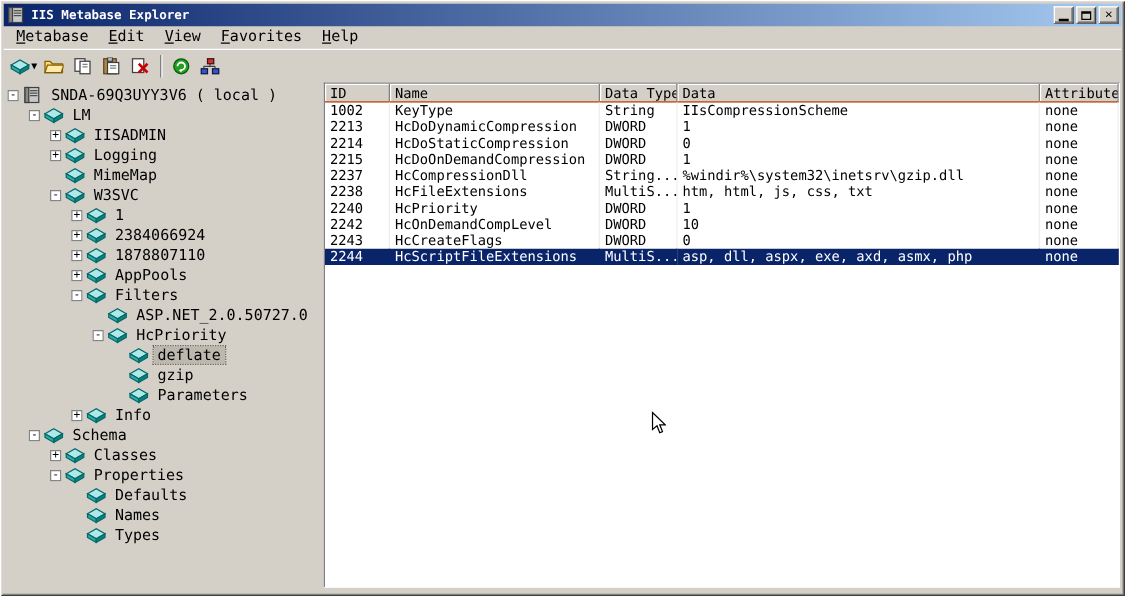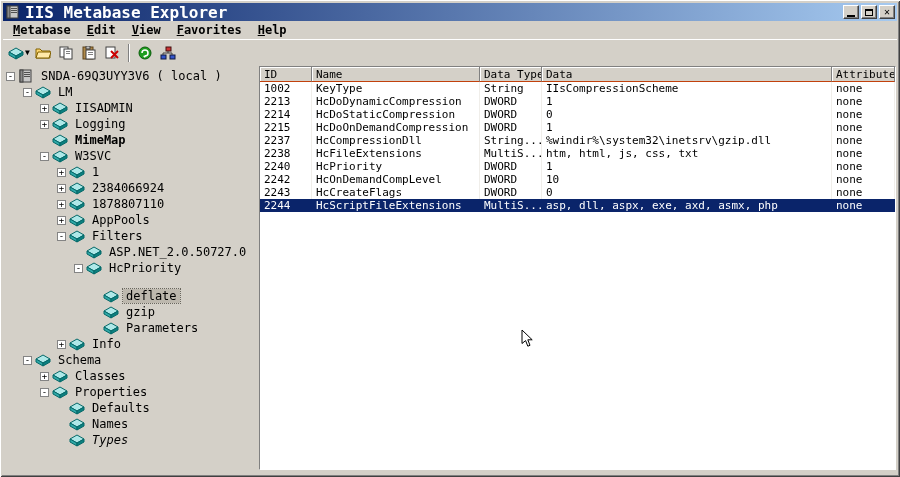--- a/index.html
+++ b/index.html
@@ -8,29 +8,29 @@
   *{box-sizing:border-box;}
   body{margin:0;font-family:"DejaVu Sans Mono",monospace;-webkit-font-smoothing:none;}
   .window{
     width:900px;height:477px;background:var(--chrome);position:relative;overflow:hidden;
     box-shadow: inset 1px 1px 0 #ffffff, inset -1px -1px 0 #404040,
                 inset 2px 2px 0 var(--chrome), inset -2px -2px 0 #808080;
     padding:3px;
   }
   .titlebar{height:18px;display:flex;align-items:center;background:linear-gradient(90deg,var(--tb1),var(--tb2));padding:0 2px;}
   .app-icon{width:16px;height:14px;margin-right:3px;display:inline-flex;}
-  .title{flex:1;color:#fff;font-weight:bold;font-size:16px;white-space:nowrap;padding-left:1px;}
+  .title{flex:1;color:#fff;font-weight:bold;font-size:10px;white-space:nowrap;padding-left:1px;}
   .winbtn{width:16px;height:14px;background:var(--chrome);border:1px solid;border-color:#fff #404040 #404040 #fff;
     box-shadow:inset -1px -1px 0 #808080;display:inline-flex;align-items:center;justify-content:center;
     margin-left:2px;font-size:9px;line-height:1;color:#000;cursor:default;}
   .g-min{width:8px;height:2px;background:#000;margin-top:7px;}
   .g-max{width:8px;height:7px;border:1px solid #000;border-top-width:2px;}
   .g-close{font-size:10px;font-weight:bold;}
 
-  .menubar{display:flex;height:18px;align-items:flex-end;font-size:12px;padding-left:2px;font-weight:bold;}
+  .menubar{display:flex;height:18px;align-items:flex-start;font-size:12px;padding-left:2px;}
   .menu-item{padding:1px 8px 2px 8px;white-space:nowrap;}
 
   .toolbar{display:flex;align-items:center;height:26px;border-top:1px solid #fff;padding:1px 3px;}
   .tbtn{height:22px;min-width:23px;display:flex;align-items:center;justify-content:center;padding:0 2px;}
   .tbtn .dd{font-size:8px;margin-left:1px;color:#000;}
   .tsep{width:2px;height:18px;border-left:1px solid #808080;border-right:1px solid #fff;margin:0 4px;}
 
   .content{position:absolute;left:4px;right:4px;top:66px;bottom:7px;display:flex;}
   .tree-pane{width:250px;padding-top:2px;overflow:hidden;font-size:12px;}
   .trow{height:16px;display:flex;align-items:center;white-space:nowrap;}
@@ -185,21 +185,21 @@
           <span class="expander">+</span>
           <span class="ticon">
             <svg width="16" height="14" viewBox="0 0 16 14">
               <path d="M1 6 L8 2 L15 6 L8 10 Z" fill="#aee8e8" stroke="#046868"></path>
               <path d="M1 6 L8 10 L8 13 L1 9 Z" fill="#2fa8a8" stroke="#046868"></path>
               <path d="M15 6 L8 10 L8 13 L15 9 Z" fill="#0c8080" stroke="#046868"></path>
             </svg>
           </span>
           <span class="tlabel">Logging</span>
         </div>
-        <div class="trow" style="padding-left: 36px; font-weight: bold;">
+        <div class="trow" style="padding-left: 36px;">
           <span class="exspace"></span>
           <span class="ticon">
             <svg width="16" height="14" viewBox="0 0 16 14">
               <path d="M1 6 L8 2 L15 6 L8 10 Z" fill="#aee8e8" stroke="#046868"></path>
               <path d="M1 6 L8 10 L8 13 L1 9 Z" fill="#2fa8a8" stroke="#046868"></path>
               <path d="M15 6 L8 10 L8 13 L15 9 Z" fill="#0c8080" stroke="#046868"></path>
             </svg>
           </span>
           <span class="tlabel">MimeMap</span>
         </div>
@@ -284,21 +284,21 @@
           <span class="expander">-</span>
           <span class="ticon">
             <svg width="16" height="14" viewBox="0 0 16 14">
               <path d="M1 6 L8 2 L15 6 L8 10 Z" fill="#aee8e8" stroke="#046868"></path>
               <path d="M1 6 L8 10 L8 13 L1 9 Z" fill="#2fa8a8" stroke="#046868"></path>
               <path d="M15 6 L8 10 L8 13 L15 9 Z" fill="#0c8080" stroke="#046868"></path>
             </svg>
           </span>
           <span class="tlabel">HcPriority</span>
         </div>
-        <div class="trow" style="padding-left: 87px; margin-top: 12px;">
+        <div class="trow" style="padding-left: 87px;">
           <span class="exspace"></span>
           <span class="ticon">
             <svg width="16" height="14" viewBox="0 0 16 14">
               <path d="M1 6 L8 2 L15 6 L8 10 Z" fill="#aee8e8" stroke="#046868"></path>
               <path d="M1 6 L8 10 L8 13 L1 9 Z" fill="#2fa8a8" stroke="#046868"></path>
               <path d="M15 6 L8 10 L8 13 L15 9 Z" fill="#0c8080" stroke="#046868"></path>
             </svg>
           </span>
           <span class="tlabel tsel">deflate</span>
         </div>
@@ -383,21 +383,21 @@
           <span class="exspace"></span>
           <span class="ticon">
             <svg width="16" height="14" viewBox="0 0 16 14">
               <path d="M1 6 L8 2 L15 6 L8 10 Z" fill="#aee8e8" stroke="#046868"></path>
               <path d="M1 6 L8 10 L8 13 L1 9 Z" fill="#2fa8a8" stroke="#046868"></path>
               <path d="M15 6 L8 10 L8 13 L15 9 Z" fill="#0c8080" stroke="#046868"></path>
             </svg>
           </span>
           <span class="tlabel">Names</span>
         </div>
-        <div class="trow" style="padding-left: 53px; font-style: italic;">
+        <div class="trow" style="padding-left: 53px;">
           <span class="exspace"></span>
           <span class="ticon">
             <svg width="16" height="14" viewBox="0 0 16 14">
               <path d="M1 6 L8 2 L15 6 L8 10 Z" fill="#aee8e8" stroke="#046868"></path>
               <path d="M1 6 L8 10 L8 13 L1 9 Z" fill="#2fa8a8" stroke="#046868"></path>
               <path d="M15 6 L8 10 L8 13 L15 9 Z" fill="#0c8080" stroke="#046868"></path>
             </svg>
           </span>
           <span class="tlabel">Types</span>
         </div>

